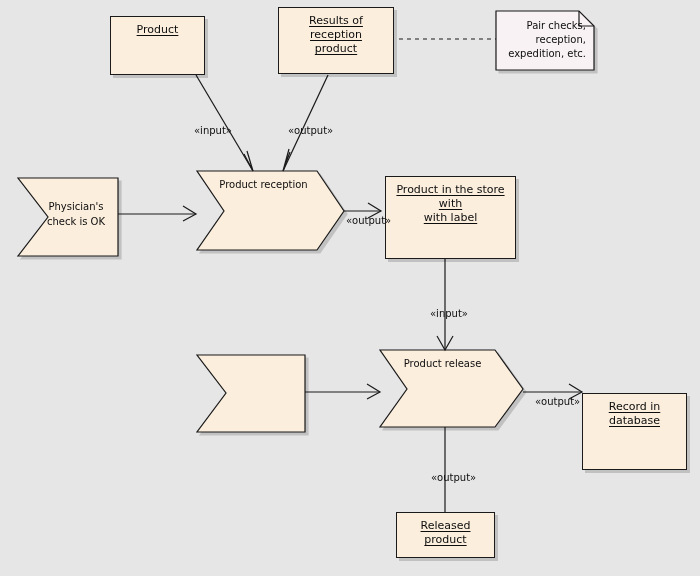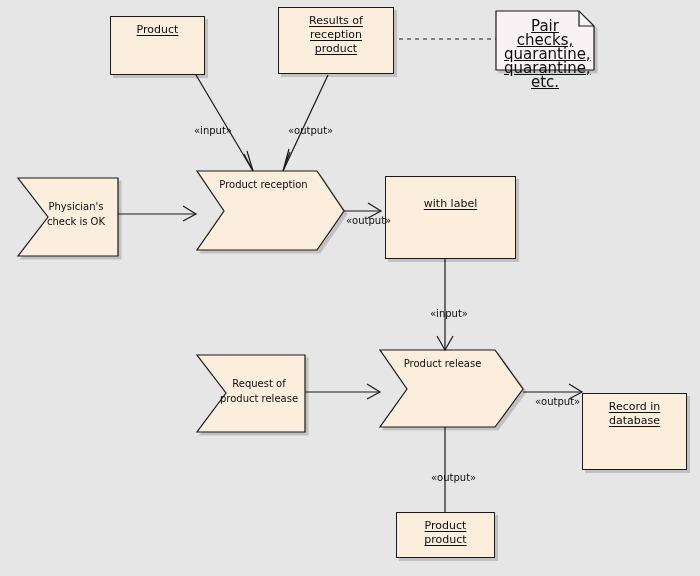--- a/index.html
+++ b/index.html
@@ -52,25 +52,24 @@
   .obj-label span {
     text-decoration: underline;
     text-underline-offset: 2px;
   }
   
   .note-label {
     position: absolute;
     left: 8px;
     top: 8px;
     right: 8px;
-    font-size: 15px;
+    font-size: 10px;
     line-height: 14px;
     color: #0d0d0d;
-    text-align: center;
-    text-decoration: underline;
+    text-align: right;
   }
   
   .shape-label {
     position: absolute;
     text-align: center;
     font-size: 10px;
     line-height: 15px;
     color: #0d0d0d;
     pointer-events: none;
   }
@@ -164,57 +163,53 @@
   <div class="node obj-box" style="left:278px; top:7px; width:116px; height:67px;padding-left:11px;">
     <div class="obj-label">
       <span>Results of reception</span><br>
       <span>product</span>
     </div>
   </div>
 
   <div class="node" style="left:496px; top:11px; width:98px; height:59px;">
     <div class="note-label">
       <span>Pair checks,</span><br>
-      <span>quarantine,</span><br>
-      <span>quarantine, etc.</span>
+      <span>reception,</span><br>
+      <span>expedition, etc.</span>
     </div>
   </div>
 
   <div class="node obj-box" style="left:385px; top:176px; width:131px; height:83px;">
     <div class="obj-label">
-      <br>
+      <span>Product in the store with</span><br>
       <span>with label</span>
     </div>
   </div>
 
   <div class="node obj-box" style="left:582px; top:353px; width:105px; height:77px;margin-top:40px;">
     <div class="obj-label">
       <span>Record in database</span>
     </div>
   </div>
 
   <div class="node obj-box" style="left:396px; top:512px; width:99px; height:46px;">
     <div class="obj-label">
-      <span>Product product</span>
+      <span>Released product</span>
     </div>
   </div>
 
   <div class="shape-label" style="left:38px; top:199px; width:76px;text-align:center;">
     <span>Physician's</span><br>
     <span>check is OK</span>
   </div>
 
   <div class="shape-label" style="left:206px; top:177px; width:115px;">
     <span>Product reception</span>
   </div>
 
-  <div class="shape-label" style="left:219px; top:376px; width:80px;">
-    <span>Request of</span><br>
-    <span>product release</span>
-  </div>
 
   <div class="shape-label" style="left:390px; top:356px; width:105px;">
     <span>Product release</span>
   </div>
 
   <div class="edge-label" style="left:182px; top:125px;">
     <span>«input»</span>
   </div>
 
   <div class="edge-label" style="left:276px; top:125px;">

